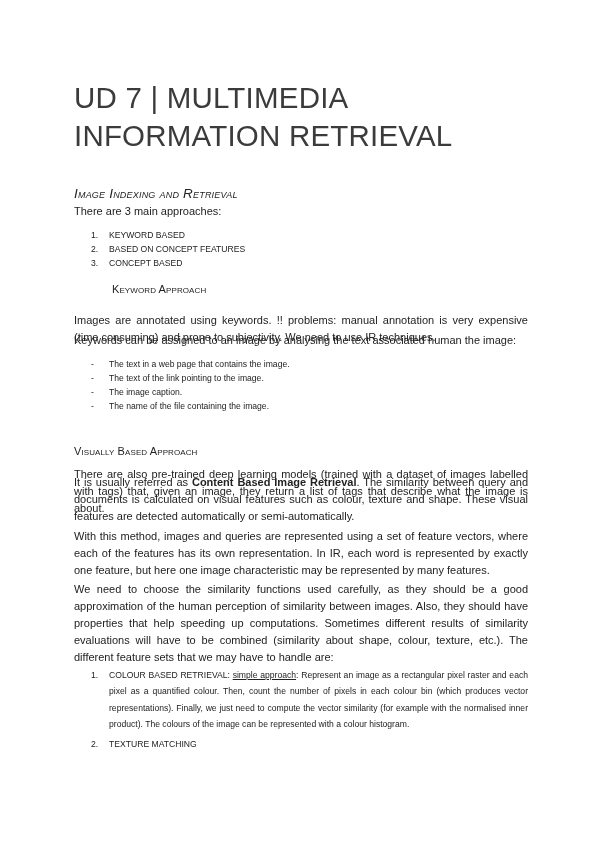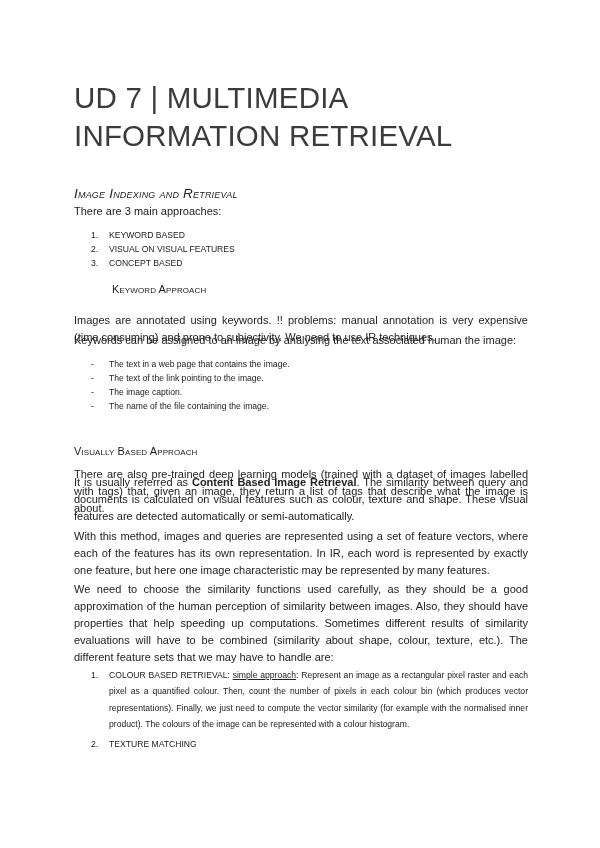--- a/index.html
+++ b/index.html
@@ -54,21 +54,21 @@
   <div class="h1">Image Indexing and Retrieval</div>
   <div class="p" style="top:203px;">There are 3 main approaches:</div>
 
   <div class="ol">
     <div class="li" style="top:229px;">
       <span class="num">1.</span>
       <span class="txt">KEYWORD BASED</span>
     </div>
     <div class="li" style="top:243px;">
       <span class="num">2.</span>
-      <span class="txt">VISUAL ON VISUAL FEATURES</span>
+      <span class="txt">BASED ON CONCEPT FEATURES</span>
     </div>
     <div class="li" style="top:257px;">
       <span class="num">3.</span>
       <span class="txt">CONCEPT BASED</span>
     </div>
   </div>
 
   <div class="h2" style="top:283px;padding-left:38px;">Keyword Approach</div>
   <div class="p" style="top:295px;margin-top:17px;">Images are annotated using keywords. !! problems: manual annotation is very expensive (time consuming) and prone to subjectivity. We need to use IR techniques.</div>
   <div class="p" style="top:332px;">Keywords can be assigned to an image by analysing the text associated human the image:</div>

